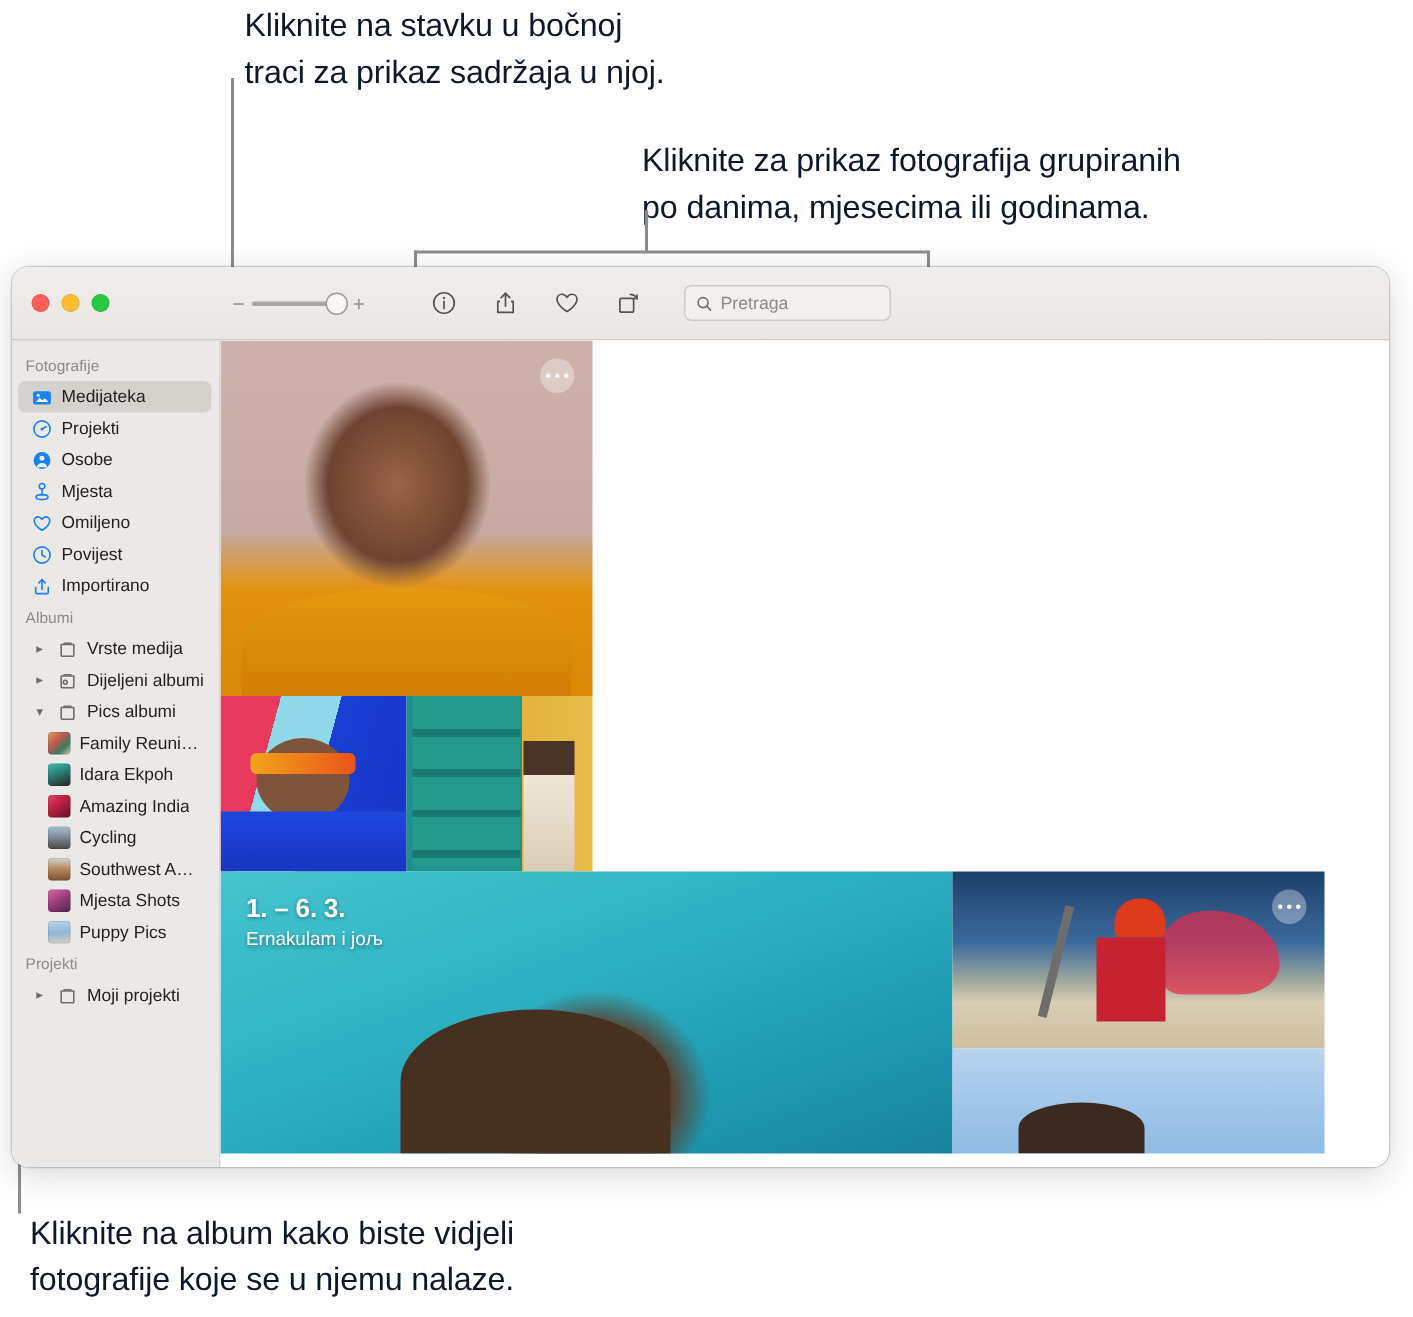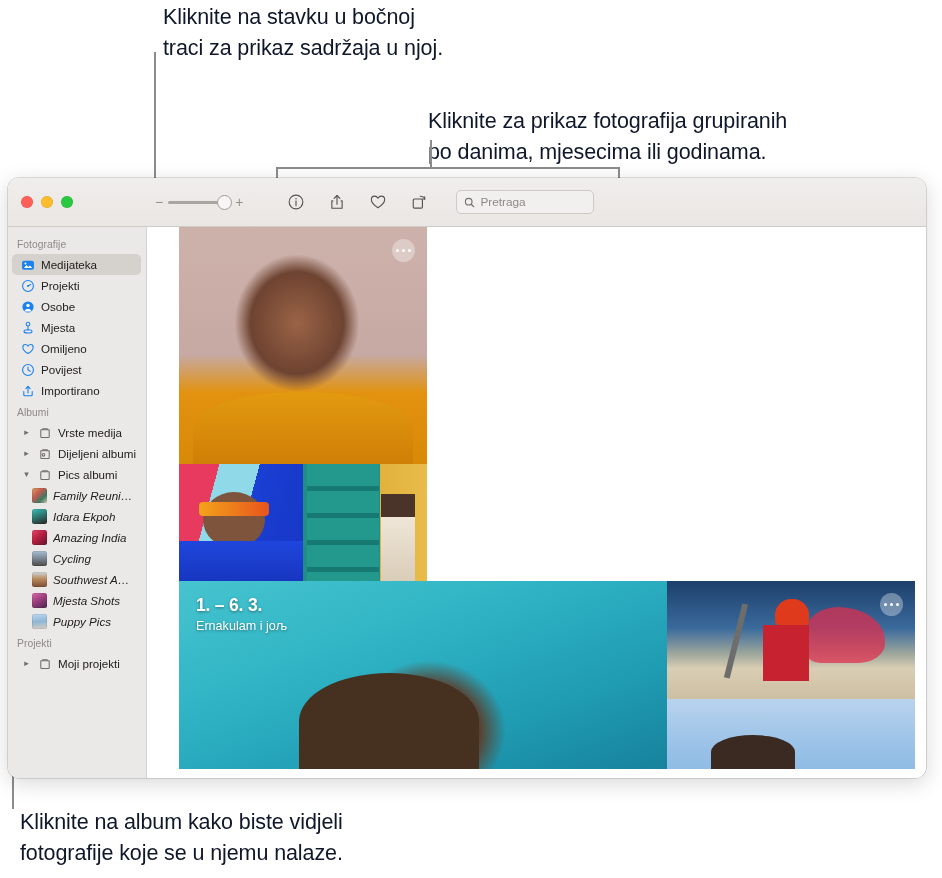--- a/index.html
+++ b/index.html
@@ -19,21 +19,21 @@
   
   .callout {
     position: absolute;
     color: #0f172a;
     font-size: 21.5px;
     line-height: 1.44;
     letter-spacing: -0.1px;
     white-space: pre-line;
   }
   #callout-sidebar-text { left: 163px; top: 2px; }
-  #callout-viewmode-text { left: 428px; top: 106px; }
+  #callout-viewmode-text { left: 428px; top: 92px; }
   #callout-album-text   { left: 20px;  top: 807px; }
 
   
   .leader { position: absolute; background: #8c8c8c; }
   .leader-v { width: 1.6px; }
   .leader-h { height: 1.6px; }
 
   
   #app-window {
     position: absolute;
@@ -142,21 +142,21 @@
     background: #f2f0ee;
     border: 0.8px solid #cdc9c5;
     display: flex; align-items: center;
     padding: 0 7px;
     gap: 5px;
     flex: none;
   }
   #search-placeholder { font-size: 11.8px; color: #8d8a86; }
 
   
-  #window-body { flex: 1; display: flex; min-height: 0; gap: 32px; }
+  #window-body { flex: 1; display: flex; min-height: 0; }
 
   
   #sidebar {
     width: 138px; flex: none;
     background: #ebe9e7;
     border-right: 0.8px solid #d6d2ce;
     padding-top: 6px;
     font-size: 11.6px;
     color: #23211f;
     overflow: hidden;
@@ -176,21 +176,21 @@
     margin: 0 5px 0 4px;
     white-space: nowrap;
   }
   .sb-row.selected { background: #d5d1cd; }
   .sb-label { overflow: hidden; text-overflow: ellipsis; }
   .sb-ico { width: 14px; height: 14px; flex: none; color: #1a82f0; display: block; }
   .sb-disc {
     width: 11px; flex: none; color: #6f6c69;
     font-size: 9px; text-align: center; line-height: 1;
   }
-  .sb-row.indent { padding-left: 20px; font-style: italic; }
+  .sb-row.indent { padding-left: 20px; }
   .sb-thumb {
     width: 15px; height: 15px; flex: none;
     border-radius: 2.5px; overflow: hidden;
     box-shadow: inset 0 0 0 0.5px rgba(0,0,0,0.15);
   }
 
   
   #photo-area {
     flex: 1; min-width: 0;
     background: #ffffff;

